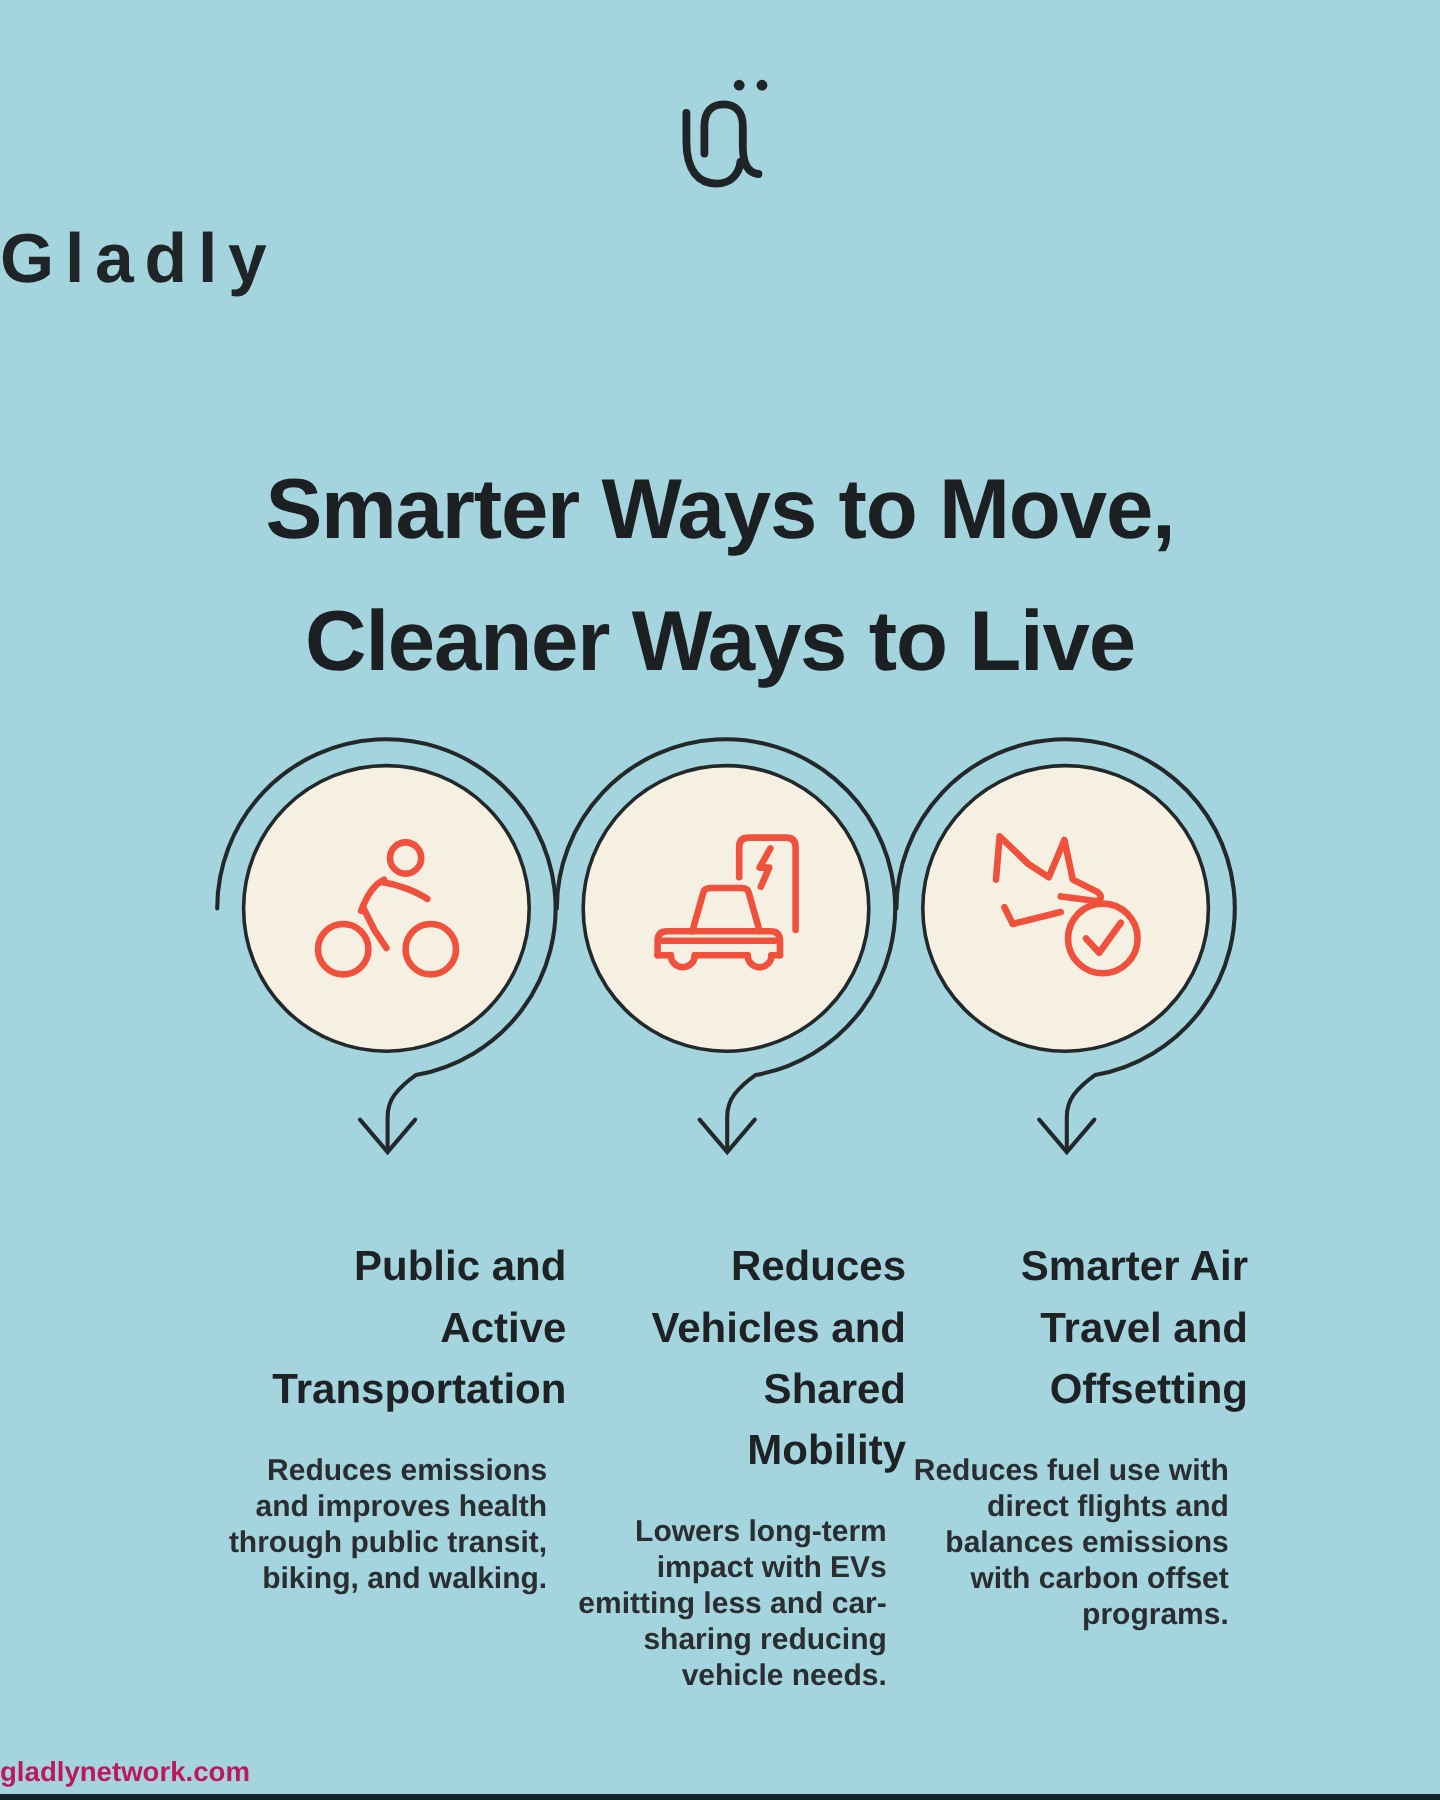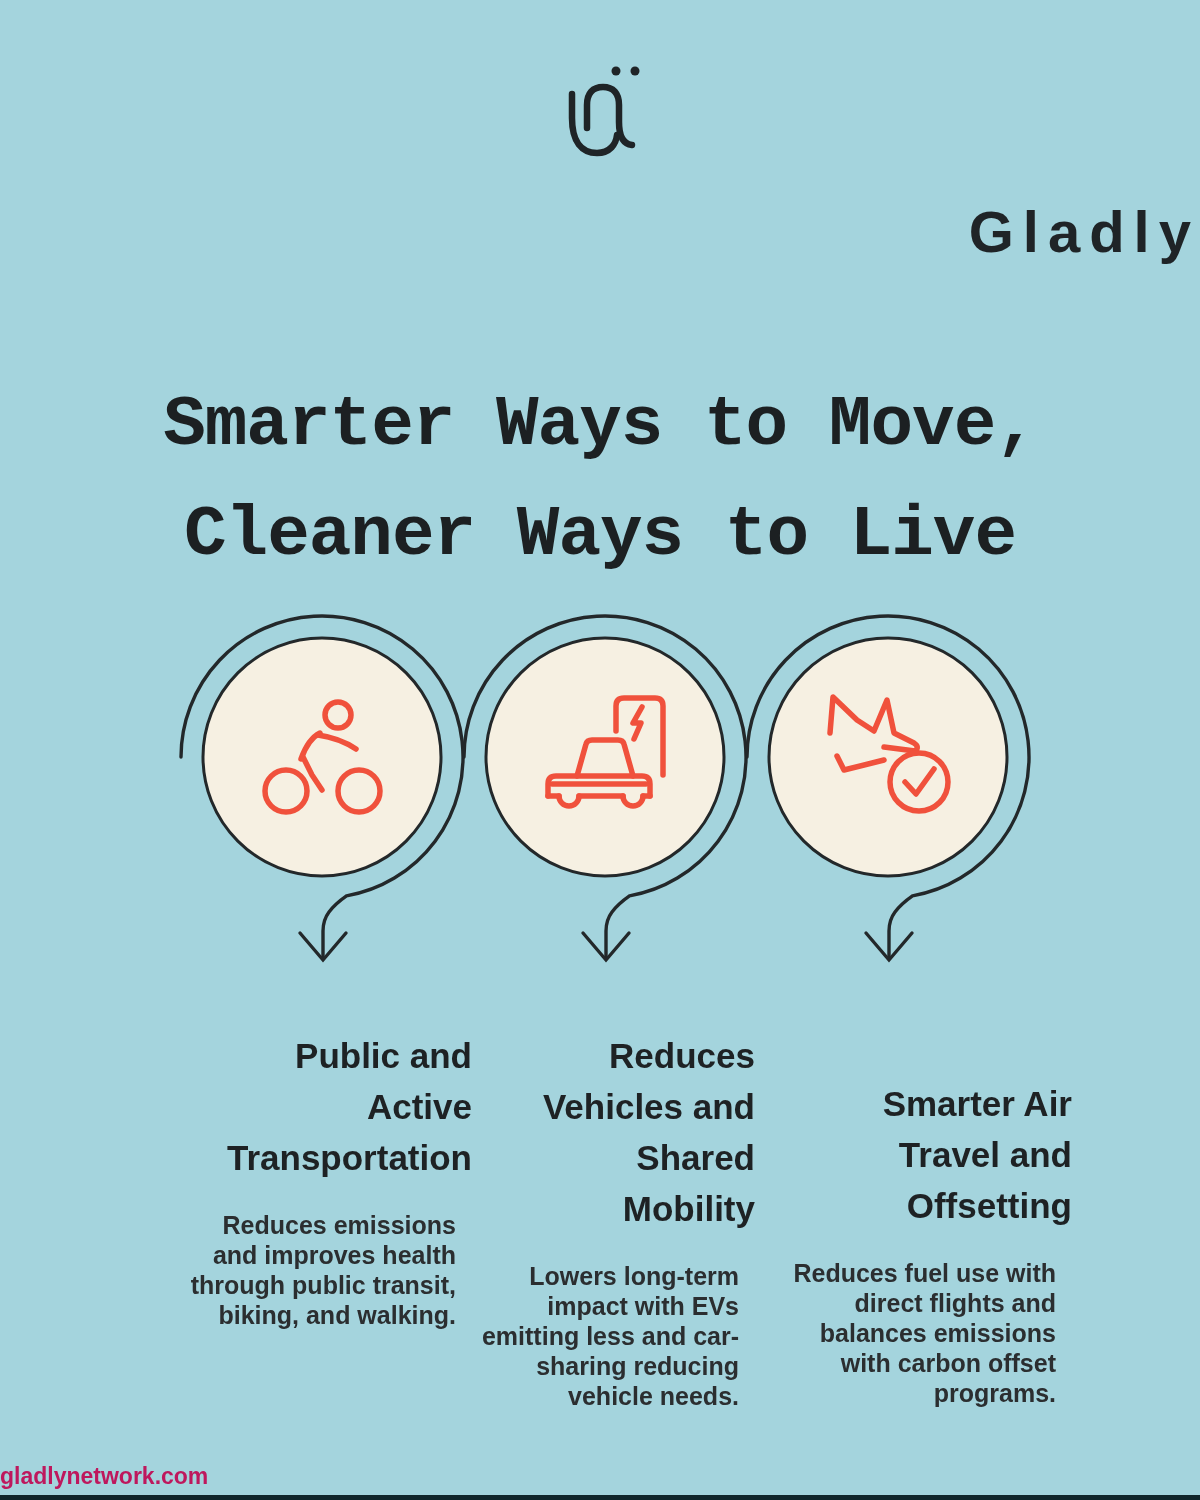--- a/index.html
+++ b/index.html
@@ -7,36 +7,36 @@
     position:relative;
     width:1200px;height:1500px;
     margin:0 auto;
     background:#a4d4dd;
     overflow:hidden;
     font-family:"Liberation Sans", sans-serif;
     color:#1e2224;
   }
   .logo-mark{position:absolute;left:552px;top:60px;width:100px;height:105px;}
   .wordmark{
-    position:absolute;left:0;top:198px;width:100%;
-    text-align:right;
+    position:absolute;left:0;top:182px;width:100%;
+    text-align:left;
     font-size:58px;font-weight:700;letter-spacing:9px;
     color:#1f2427;
   }
   .title{
     position:absolute;left:0;top:322px;width:100%;
     text-align:center;
     font-size:71px;line-height:110px;font-weight:800;
-    letter-spacing:-1px;color:#1c2022;font-family:Liberation Mono, monospace;
+    letter-spacing:-1px;color:#1c2022;
   }
   .title .line{display:block;}
   .feature-graphic{position:absolute;top:607px;width:300px;height:372px;}
   .fg-1{left:172px;} .fg-2{left:455px;} .fg-3{left:738px;}
   .column{position:absolute;top:1030px;width:300px;text-align:right;}
-  .col-1{left:172px;} .col-2{left:455px;} .col-3{left:772px;margin-top:48px;}
+  .col-1{left:172px;} .col-2{left:455px;} .col-3{left:740px;}
   .column h2{
     margin:0;font-size:35px;line-height:51px;font-weight:700;color:#1e2224;
   }
   .column h2 span{display:block;}
   .column p{
     margin:27px auto 0 auto;width:268px;
     font-size:25px;line-height:30px;font-weight:700;color:#2b2e30;
   }
   .site{
     position:absolute;left:0;top:1463px;width:100%;

